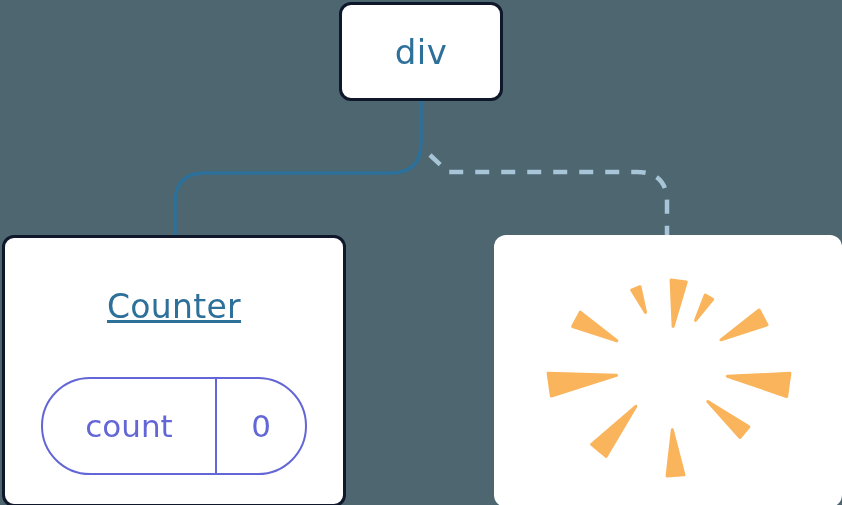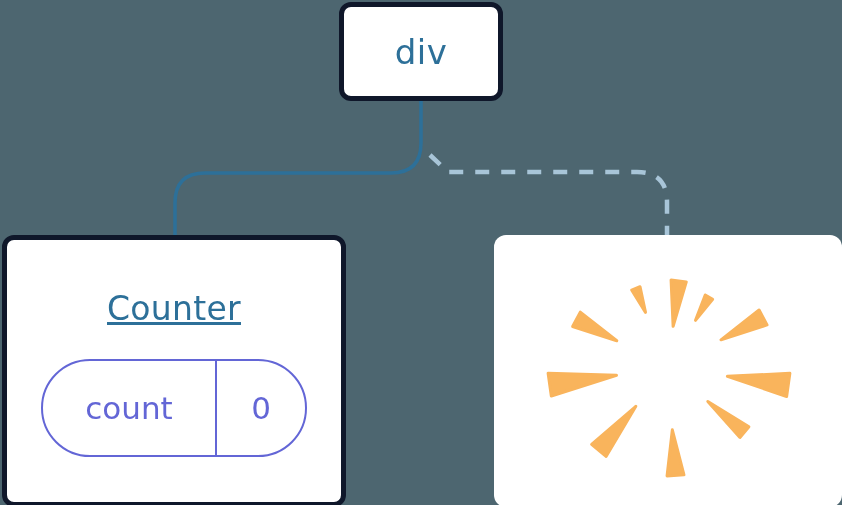--- a/index.html
+++ b/index.html
@@ -29,21 +29,21 @@
   }
 
   
   .node {
     position: absolute;
     background: #ffffff;
     box-sizing: border-box;
     border-radius: 12px;
   }
   .node.bordered {
-    border: 5px solid #0f172a;
+    border: 3px solid #0f172a;
   }
 
   
   #node-div {
     left: 339px;
     top: 2px;
     width: 164px;
     height: 99px;
     display: flex;
     align-items: center;
@@ -71,21 +71,21 @@
     color: #2d7099;
     font-size: 33px;
     line-height: 1;
     margin-top: 52px;
     letter-spacing: .3px;
     text-decoration: underline;
   }
 
   
   .state-pill {
-    margin-top: 34px;
+    margin-top: 54px;
     width: 266px;
     height: 98px;
     border: 2px solid #6366d6;
     border-radius: 49px;
     display: flex;
     align-items: stretch;
     box-sizing: border-box;
     background: #ffffff;
   }
   .state-pill .pill-key,

